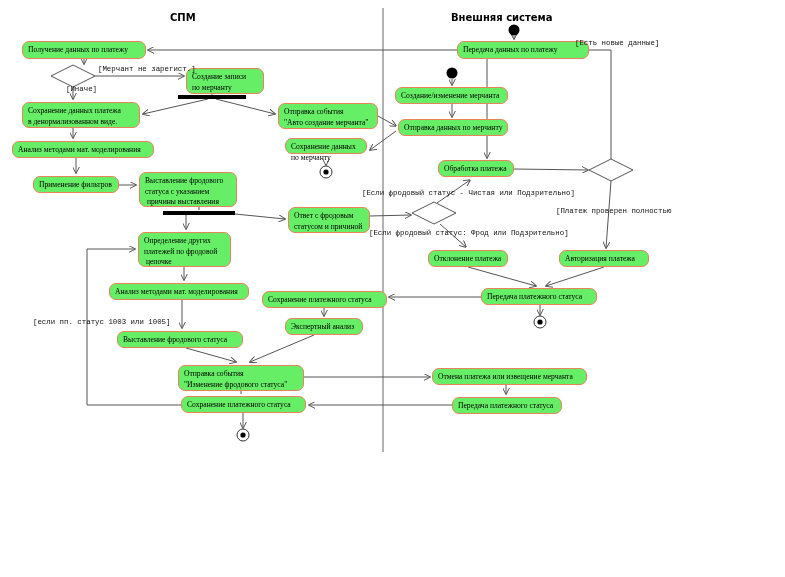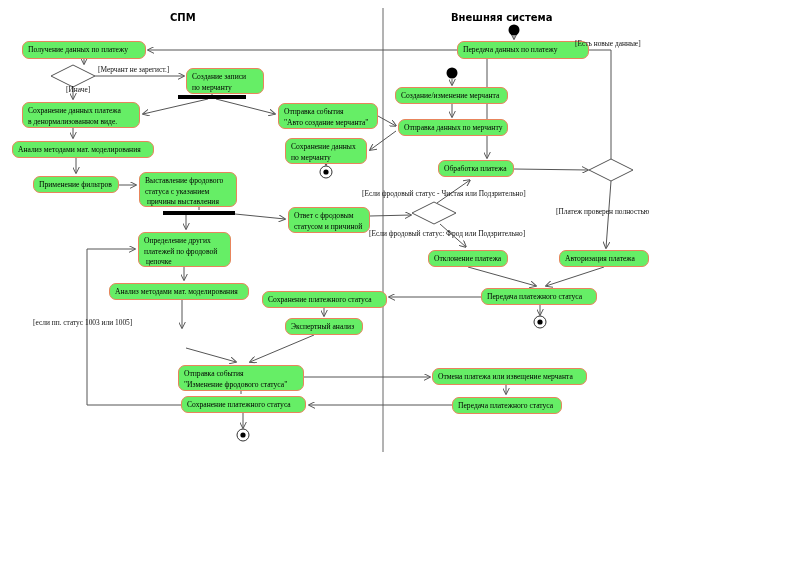--- a/index.html
+++ b/index.html
@@ -41,21 +41,21 @@
     font-family: Liberation Serif, serif;
     font-size: 7.6px;
     line-height: 10.5px;
     padding: 3px 19px 3px 5px;
     white-space: pre;
     text-align: left;
     overflow: visible;
   }
   .guard {
     position: absolute;
-    font-family: Liberation Serif, serif;
+    font-family: Liberation Mono, monospace;
     font-size: 7.4px;
     color: #111111;
     white-space: pre;
     background: transparent;
   }
   .forkbar {
     position: absolute;
     background: #000000;
   }
 </style>
@@ -189,26 +189,27 @@
 по мерчанту</div>
   <div class="act" style="left:22px;  top:102px; width:118px; height:26px;">Сохранение данных платежа
 в денормализованном виде.</div>
   <div class="act" style="left:12px;  top:141px; width:142px; height:17px;">Анализ методами мат. моделирования</div>
   <div class="act" style="left:33px;  top:176px; width:86px;  height:17px;">Применение фильтров</div>
   <div class="act" style="left:139px; top:172px; width:98px;  height:35px;">Выставление фродового
 статуса с указанием
  причины выставления</div>
   <div class="act" style="left:278px; top:103px; width:100px; height:26px;">Отправка события
 "Авто создание мерчанта"</div>
-  <div class="act" style="left:285px; top:138px; width:82px;  height:26px;">Сохранение данных
+  <div class="act" style="left:285px; top:138px; width:82px;  height:16px;">Сохранение данных
 по мерчанту</div>
   <div class="act" style="left:138px; top:232px; width:93px;  height:35px;">Определение других
 платежей по фродовой
  цепочке</div>
   <div class="act" style="left:109px; top:283px; width:140px; height:17px;">Анализ методами мат. моделирования</div>
+  <div class="act" style="left:117px; top:331px; width:126px; height:17px;">Выставление фродового статуса</div>
   <div class="act" style="left:178px; top:365px; width:126px; height:26px;">Отправка события
 "Изменение фродового статуса"</div>
   <div class="act" style="left:181px; top:396px; width:125px; height:17px;">Сохранение платежного статуса</div>
   <div class="act" style="left:288px; top:207px; width:82px;  height:26px;">Ответ с фродовым
 статусом и причиной</div>
   <div class="act" style="left:262px; top:291px; width:125px; height:17px;">Сохранение платежного статуса</div>
   <div class="act" style="left:285px; top:318px; width:78px;  height:17px;">Экспертный анализ</div>
   <div class="act" style="left:457px; top:41px;  width:132px; height:18px;">Передача данных по платежу</div>
   <div class="act" style="left:395px; top:87px;  width:113px; height:17px;">Создание/изменение мерчанта</div>
   <div class="act" style="left:398px; top:119px; width:110px; height:17px;">Отправка данных по мерчанту</div>

